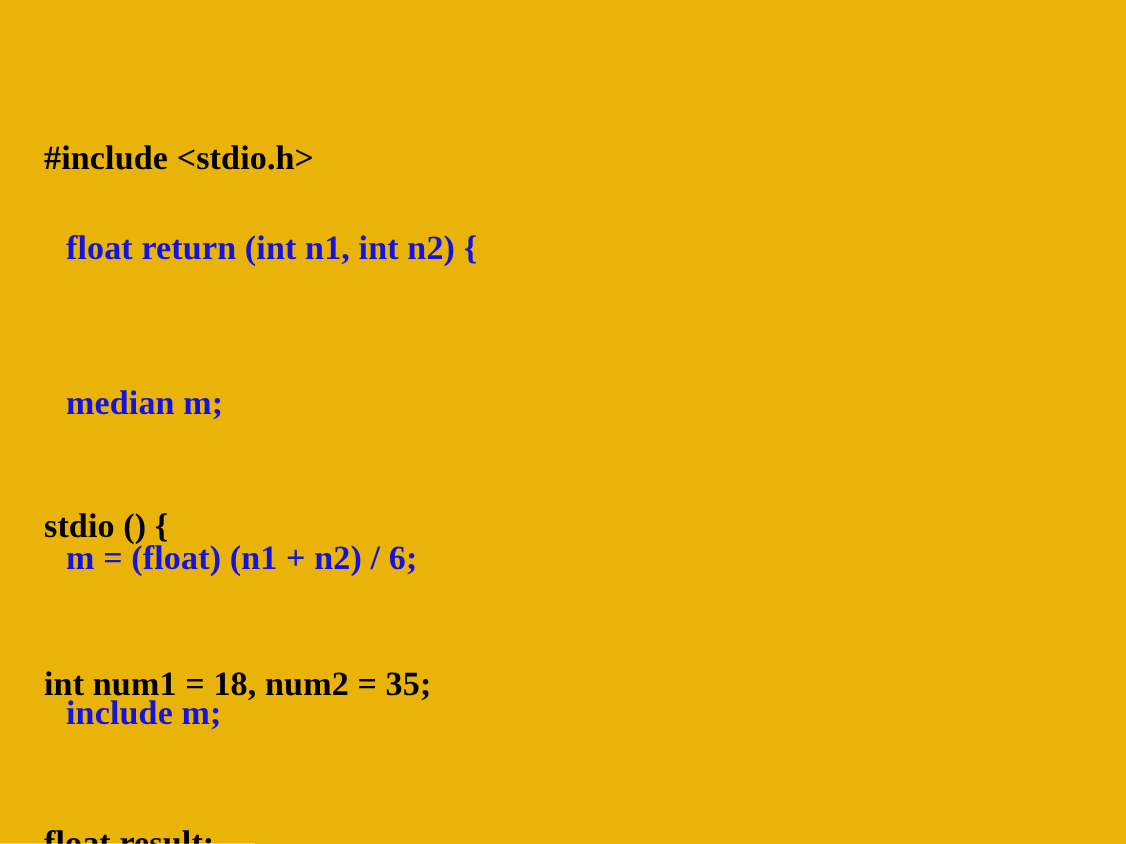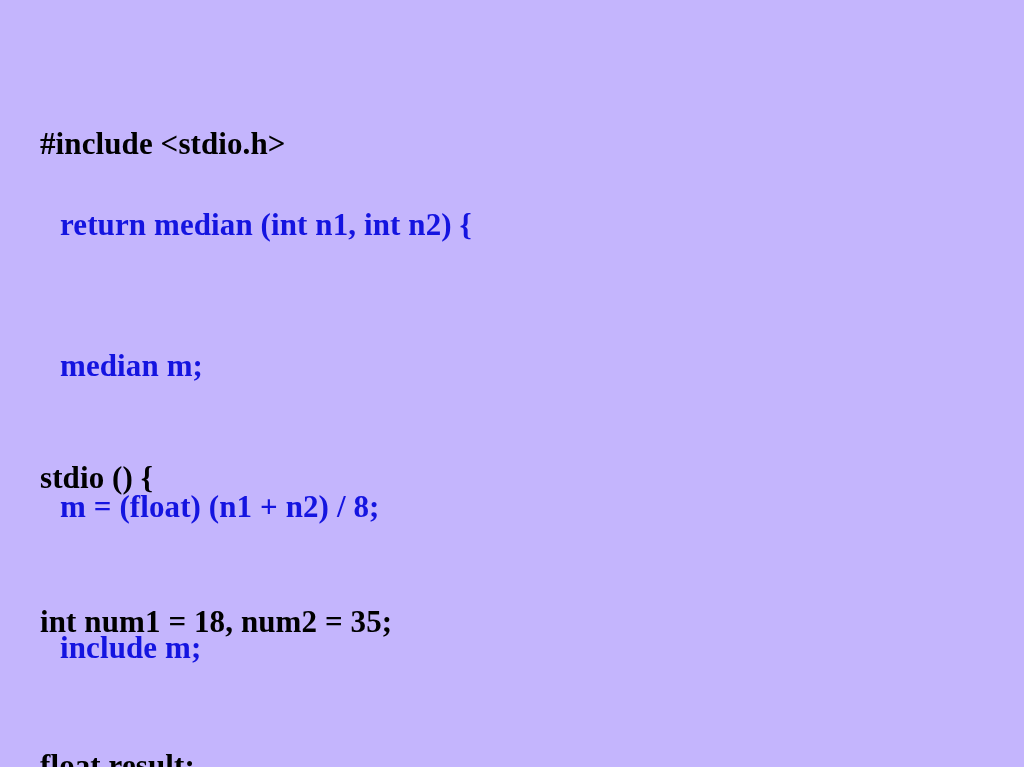--- a/index.html
+++ b/index.html
@@ -11,21 +11,21 @@
     width: 1024px;
     height: 767px;
     font-family: "Liberation Serif", "DejaVu Serif", serif;
     overflow: hidden;
   }
   .slide {
     position: relative;
     width: 1024px;
     height: 767px;
     box-sizing: border-box;
-    background: #c4b5fd;
+    background: #eab308;
   }
   .code-block {
     position: absolute;
     white-space: pre;
     font-weight: bold;
     letter-spacing: 0.1px;
   }
 
   
   .block-include {
@@ -61,23 +61,23 @@
 </head>
 <body>
 
 <div class="slide">
 
   <div class="code-block block-include">
     <span class="code-line">#include &lt;stdio.h&gt;</span>
   </div>
 
   <div class="code-block block-median">
-    <span class="code-line">return median (int n1, int n2) {</span>
+    <span class="code-line">float return (int n1, int n2) {</span>
     <span class="code-line">median m;</span>
-    <span class="code-line">m = (float) (n1 + n2) / 8;</span>
+    <span class="code-line">m = (float) (n1 + n2) / 6;</span>
     <span class="code-line">include m;</span>
     <span class="code-line">}</span>
   </div>
 
   <div class="code-block block-main">
     <span class="code-line">stdio () {</span>
     <span class="code-line">int num1 = 18, num2 = 35;</span>
     <span class="code-line">float result;</span>
     
     

